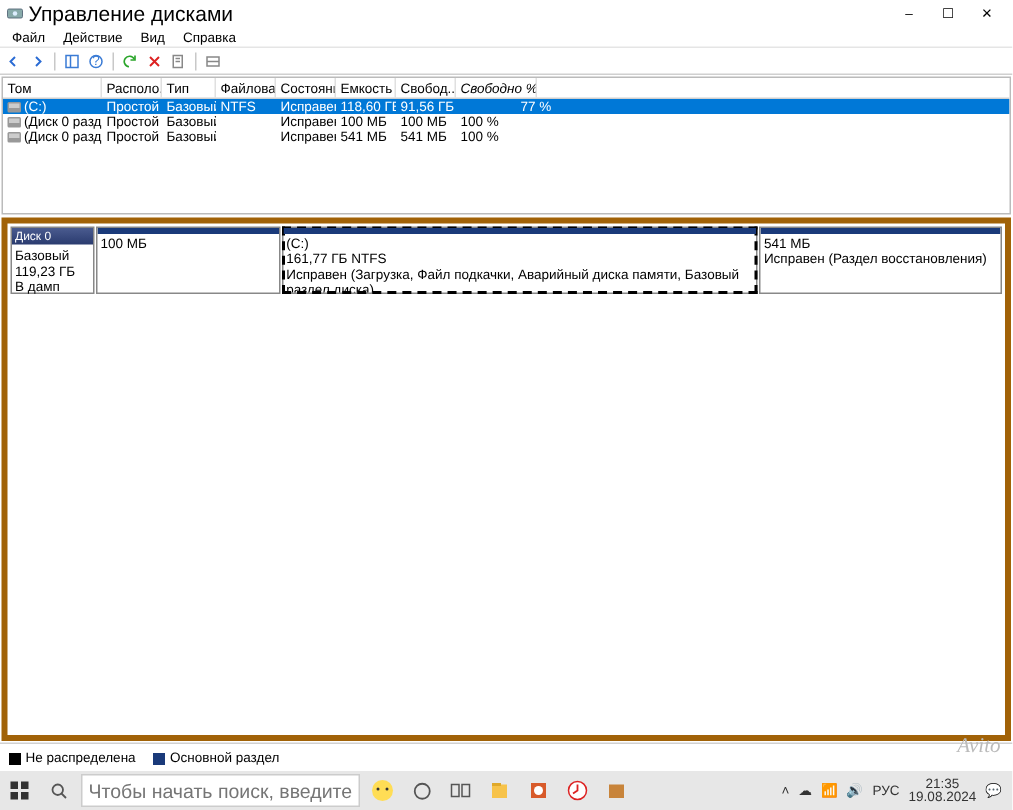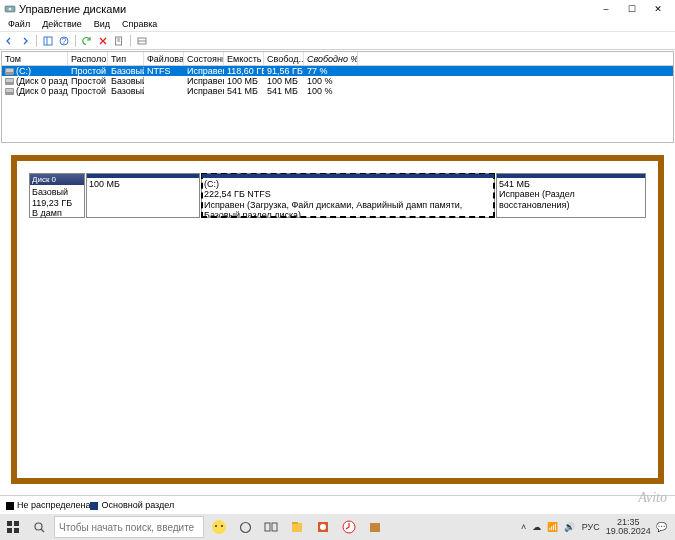--- a/index.html
+++ b/index.html
@@ -1,51 +1,51 @@
 <!DOCTYPE html>
 <html><head>
 <meta charset="utf-8">
 <style>
 *{box-sizing:border-box;margin:0;padding:0;font-family:"Segoe UI",Tahoma,sans-serif;font-size:9px;user-select:none}
 body{width:675px;height:540px;background:#fff;position:relative;overflow:hidden}
 .title-bar{height:18px;display:flex;align-items:center;padding:0 4px;background:#fff}
 .title-bar .icon{width:12px;height:12px;margin-right:3px;display:inline-block}
-.title-bar .title{flex:1;font-size:11px;color:#000}
+.title-bar .title{flex:1;font-size:14px;color:#000}
 .title-bar .btn{width:26px;height:16px;display:flex;align-items:center;justify-content:center;color:#000}
-.menu-bar{height:14px;display:flex;align-items:flex-start;padding:0 2px;border-bottom:1px solid #e5e5e5}
+.menu-bar{height:14px;display:flex;align-items:center;padding:0 2px;border-bottom:1px solid #e5e5e5}
 .menu-bar .item{padding:1px 6px;color:#000;font-size:9px}
 .toolbar{height:18px;display:flex;align-items:center;padding:0 2px;border-bottom:1px solid #d0d0d0;gap:2px}
 .toolbar .tbtn{width:14px;height:14px;display:flex;align-items:center;justify-content:center}
 .toolbar .sep{width:1px;height:12px;background:#c8c8c8;margin:0 2px}
 .content{height:calc(100% - 18px - 14px - 18px - 19px - 26px);display:flex;flex-direction:column}
 .list-pane{height:92px;background:#fff;overflow:hidden;border:1px solid #bbb;margin:1px}
 .list-header{display:flex;background:#fff;border-bottom:1px solid #d0d0d0;height:14px}
 .list-header .col{padding:0 3px;border-right:1px solid #e0e0e0;font-size:9px;color:#000;line-height:14px;overflow:hidden;white-space:nowrap}
 .list-rows .row{display:flex;height:10px;line-height:10px}
 .list-rows .row.selected{background:#0078d7;color:#fff}
 .list-rows .row .cell{padding:0 3px;overflow:hidden;white-space:nowrap;font-size:9px}
 .disk-icon{display:inline-block;width:9px;height:7px;background:#999;border-radius:1px;margin-right:2px;vertical-align:middle;position:relative}
 .disk-icon::before{content:"";position:absolute;inset:1px 1px 3px 1px;background:#ccc}
-.graphical-pane{flex:1;background:#fff;border:6px solid #a16207;margin:11px;padding:12px;overflow:auto}
+.graphical-pane{flex:1;background:#fff;border:4px solid #a16207;margin:1px;padding:2px;overflow:auto}
 .disk-row{display:flex;height:45px;margin-bottom:2px}
 .disk-label{width:56px;border:1px solid #888;padding:2px;background:#fff;font-size:8px;line-height:1.15}
 .disk-label .hdr{background:linear-gradient(#4a5b8f,#2a3b6f);color:#fff;padding:1px 2px;margin:-2px -2px 2px -2px;font-size:8px}
 .part{border:1px solid #888;margin-left:1px;padding:1px 2px;font-size:8px;line-height:1.15;position:relative;overflow:hidden}
 .part .stripe{position:absolute;top:0;left:0;right:0;height:4px}
 .part .txt{margin-top:4px}
 .part.selected{outline:2px dashed #000;outline-offset:-2px}
 .stripe.primary{background:#1a3a7a}
-.legend{height:19px;border-top:1px solid #d0d0d0;display:flex;align-items:center;padding:0 6px;font-size:9px}
+.legend{height:19px;border-top:1px solid #d0d0d0;display:flex;align-items:center;padding:0 6px;gap:12px;font-size:9px}
 .legend .sw{width:8px;height:8px;display:inline-block;margin-right:3px;vertical-align:middle}
 .legend .sw.unalloc{background:#000}
 .legend .sw.primary{background:#1a3a7a}
 .taskbar{height:26px;background:#e7e7e7;display:flex;align-items:center;position:absolute;bottom:0;left:0;right:0}
 .taskbar .start{width:26px;height:26px;display:flex;align-items:center;justify-content:center;background:#e7e7e7}
 .taskbar .search{flex:0 0 150px;height:22px;background:#fff;border:1px solid #ccc;display:flex;align-items:center;padding:0 4px;margin:0 2px}
-.taskbar .search input{border:none;outline:none;font-size:10px;flex:1;background:transparent}
+.taskbar .search input{border:none;outline:none;font-size:13px;flex:1;background:transparent}
 .taskbar .ti{width:26px;height:26px;display:flex;align-items:center;justify-content:center}
 .taskbar .tray{margin-left:auto;display:flex;align-items:center;padding:0 4px;font-size:8px;color:#333}
 .taskbar .tray .tt{padding:0 3px}
 .watermark{position:absolute;bottom:34px;right:8px;font-size:14px;font-style:italic;color:#bbb;font-family:Georgia,serif}
 svg{display:block}
 </style>
 </head>
 <body>
 
 <div class="title-bar">
@@ -135,21 +135,21 @@
       </div>
     <div class="list-rows" id="list-rows">
         <div class="row selected">
           <div class="cell" style="width: 66px;"><span class="disk-icon"></span>(C:)</div>
           <div class="cell" style="width: 40px;">Простой</div>
           <div class="cell" style="width: 36px;">Базовый</div>
           <div class="cell" style="width: 40px;">NTFS</div>
           <div class="cell" style="width: 40px;">Исправен...</div>
           <div class="cell" style="width: 40px;">118,60 ГБ</div>
           <div class="cell" style="width: 40px;">91,56 ГБ</div>
-          <div class="cell" style="width: 54px;">77 %</div>
+          <div class="cell" style="width: 54px; margin-left: 40px;">77 %</div>
         </div>
         <div class="row">
           <div class="cell" style="width: 66px;"><span class="disk-icon"></span>(Диск 0 раздел 1)</div>
           <div class="cell" style="width: 40px;">Простой</div>
           <div class="cell" style="width: 36px;">Базовый</div>
           <div class="cell" style="width: 40px;"></div>
           <div class="cell" style="width: 40px;">Исправен...</div>
           <div class="cell" style="width: 40px;">100 МБ</div>
           <div class="cell" style="width: 40px;">100 МБ</div>
           <div class="cell" style="width: 54px;">100 %</div>
@@ -179,22 +179,22 @@
           <div class="part" style="flex: 12 1 0%;">
             <div class="stripe primary"></div>
             <div class="txt">
               <div>100 МБ</div>
             </div>
           </div>
           <div class="part selected" style="flex: 32 1 0%;">
             <div class="stripe primary"></div>
             <div class="txt">
               <div>(C:)</div>
-              <div>222,54 ГБ NTFS</div>
-              <div>Исправен (Загрузка, Файл дисками, Аварийный дамп памяти, Базовый раздел диска)</div>
+              <div>161,77 ГБ NTFS</div>
+              <div>Исправен (Загрузка, Файл подкачки, Аварийный диска памяти, Базовый раздел диска)</div>
             </div>
           </div>
           <div class="part" style="flex: 16 1 0%;">
             <div class="stripe primary"></div>
             <div class="txt">
               <div>541 МБ</div>
               <div>Исправен (Раздел восстановления)</div>
             </div>
           </div>
         </div>

